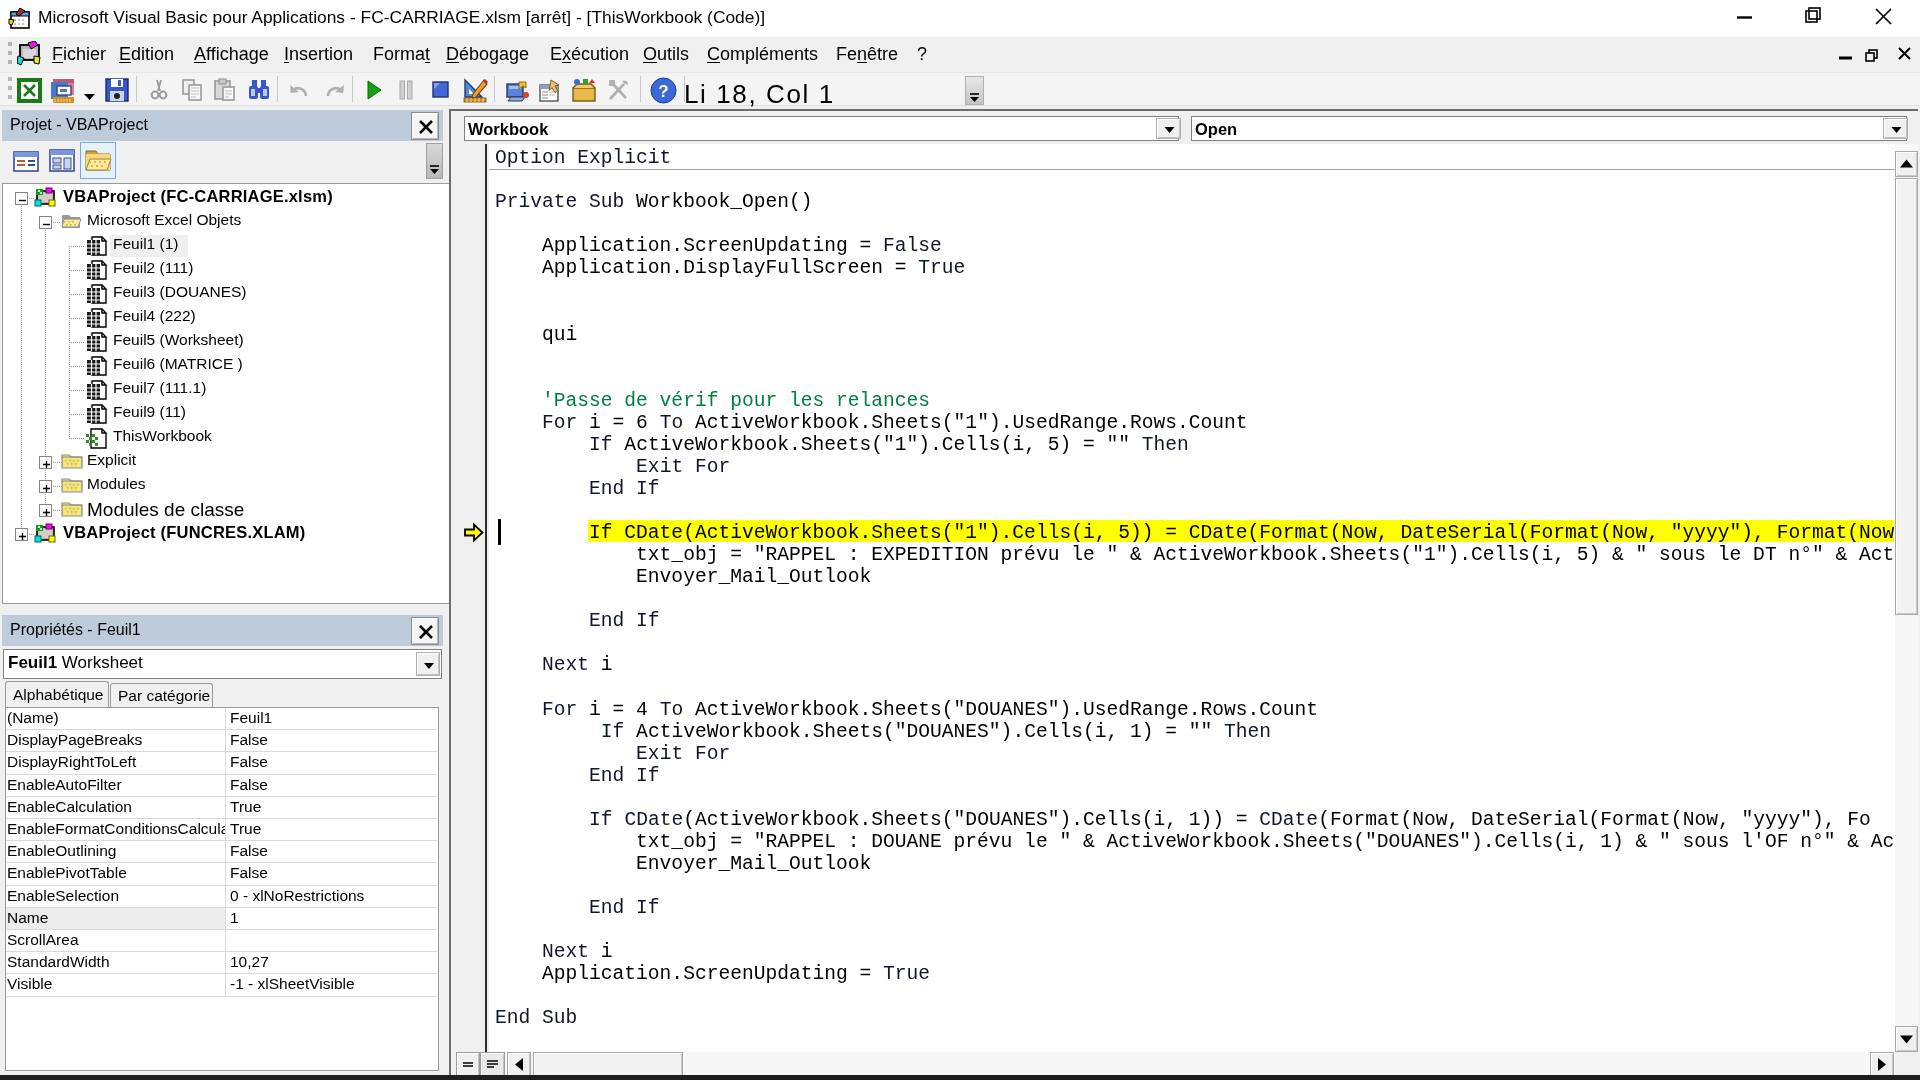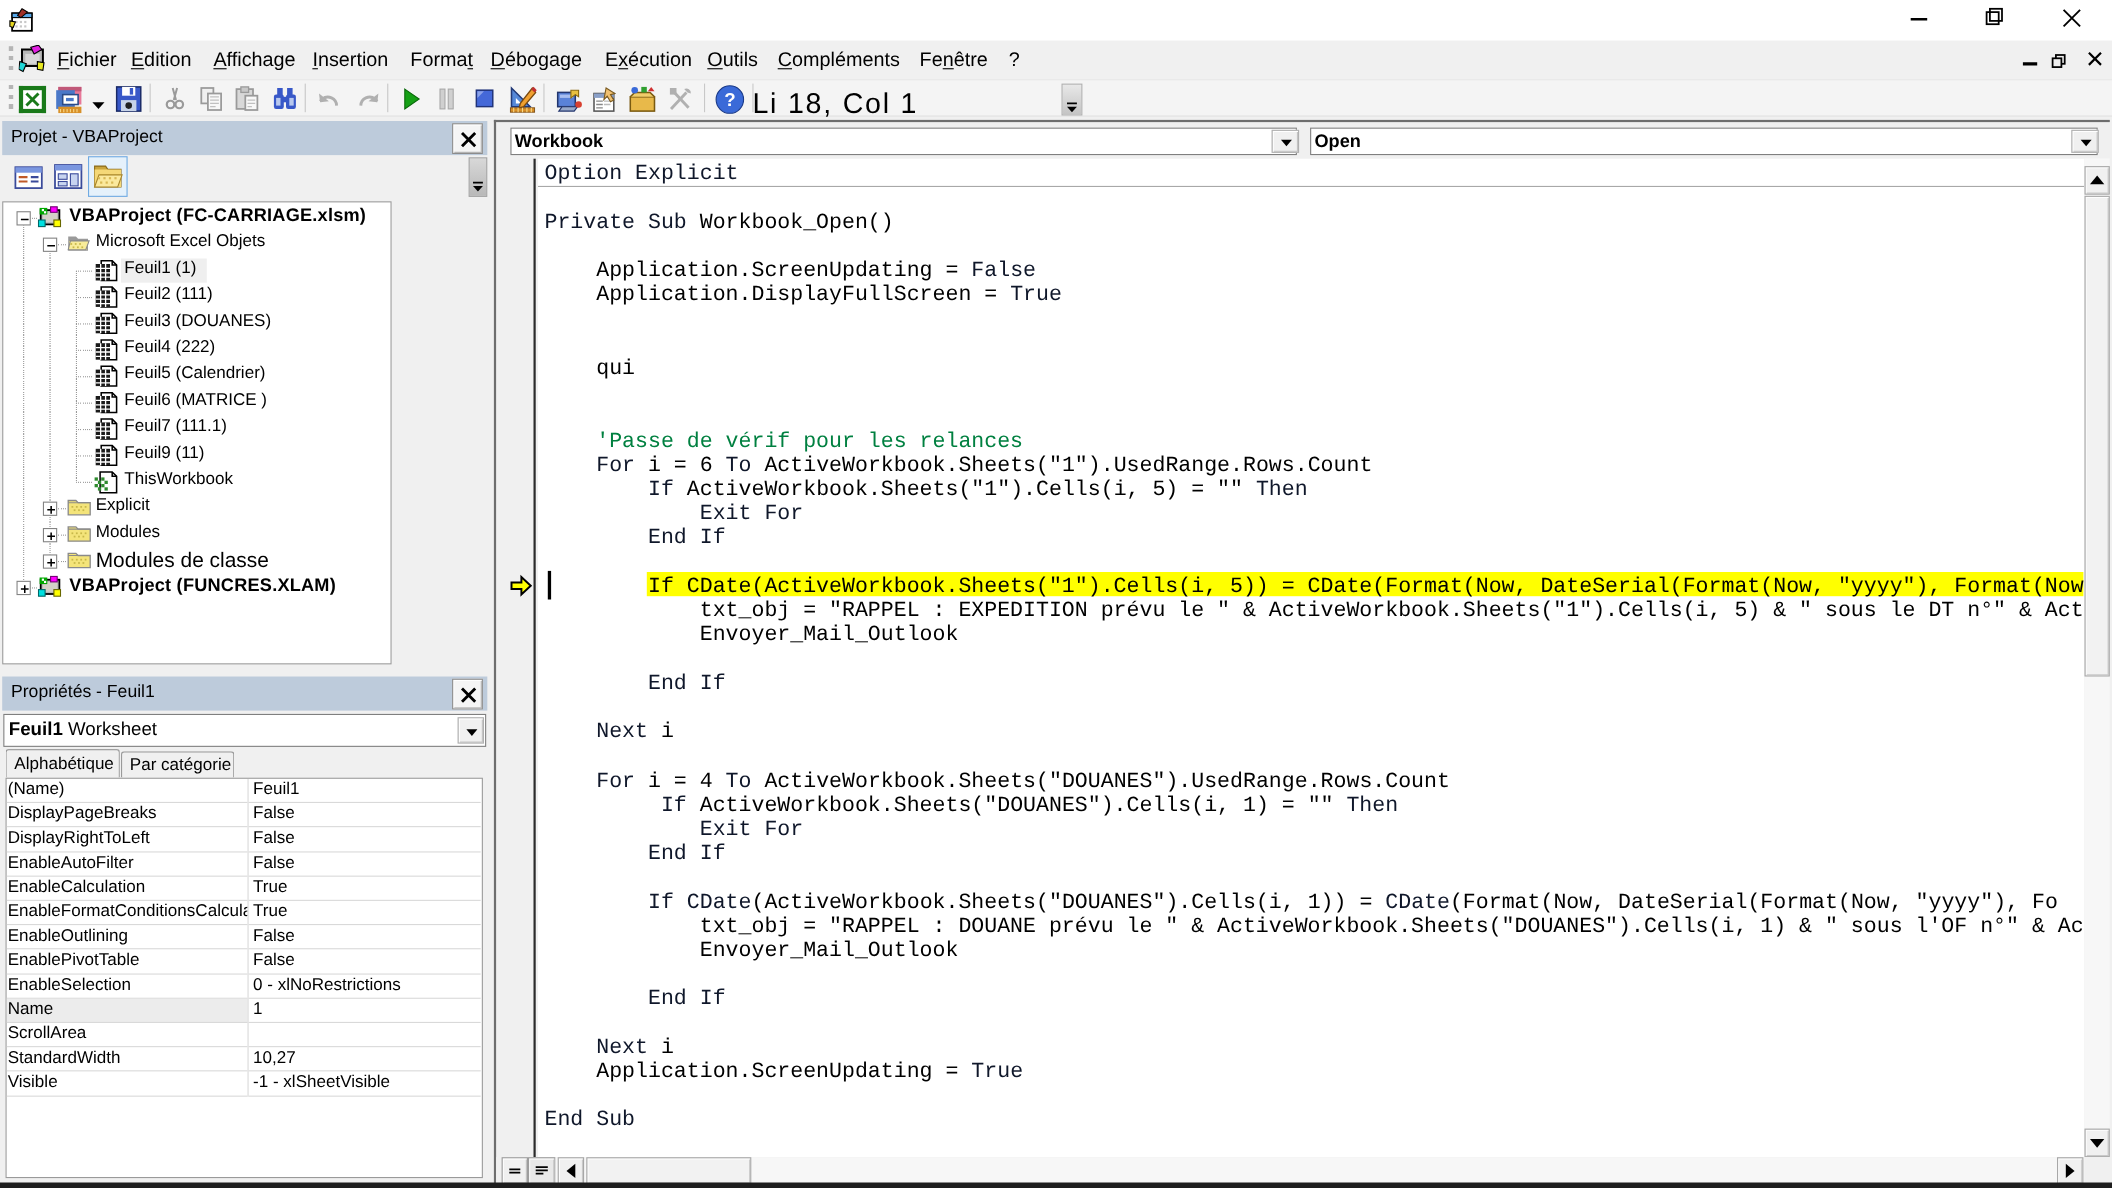--- a/index.html
+++ b/index.html
@@ -71,20 +71,21 @@
           <rect x="6" y="12" width="2" height="2"></rect>
           <rect x="10" y="12" width="2" height="2"></rect>
           <rect x="14" y="12" width="2" height="2"></rect>
           <rect x="6" y="16" width="2" height="2"></rect>
           <rect x="10" y="16" width="2" height="2"></rect>
           <rect x="14" y="16" width="2" height="2"></rect>
         </g>
 <path d="M12 1 l5 3 -6 5 -3 -2 z" fill="#a03028" stroke="#000" stroke-width="1"></path>
 <path d="M1 12 l5 1 -2 5 -3 -1 z" fill="#e8d820" stroke="#000" stroke-width="1"></path>
       </svg></div>
+<div class="abs" id="titletext">Microsoft Visual Basic pour Applications - FC-CARRIAGE.xlsm [arrêt] - [ThisWorkbook (Code)]</div>
 
   <svg class="abs" style="left:1730px; top:0px" width="190" height="37" viewBox="0 0 190 37">
     <line x1="7" y1="17.5" x2="22" y2="17.5" stroke="#000" stroke-width="2.4"></line>
     <rect x="76" y="11" width="11" height="11" fill="none" stroke="#000" stroke-width="1.6"></rect>
     <rect x="79" y="8" width="11" height="11" fill="none" stroke="#000" stroke-width="1.6"></rect>
     <path d="M146 9 L161 24 M161 9 L146 24" stroke="#000" stroke-width="1.7"></path>
   </svg>
 
   <div class="abs grip" style="left:8px; top:42px; height:26px;"></div>
 <div class="abs" style="left:17px; top:41px; width:25px; height:26px;"><svg width="25" height="26" viewBox="0 0 25 26">
@@ -280,21 +281,21 @@
               <rect x="10" y="22" width="2" height="2"></rect>
               <rect x="15" y="22" width="2" height="2"></rect>
               <rect x="20" y="22" width="2" height="2"></rect>
             </g>
           </svg></div>
 <div class="abs" style="left:424px; top:2px; width:17px; height:36px; background:linear-gradient(#d8d8d8,#b8b8b8); border:1px solid #a0a0a0;"><svg width="15" height="34" viewBox="0 0 15 34">
             <path d="M3 22 h9" stroke="#000" stroke-width="1.6"></path>
             <path d="M3 25 h9 l-4.5 5 z" fill="#000"></path>
           </svg></div>
       </div>
-    <div class="abs" id="tree" style="left:0; top:73px; width:354px; height:421px; background:#fff; border:1px solid #9a9a9a; overflow:hidden;">
+    <div class="abs" id="tree" style="left:0; top:73px; width:449px; height:421px; background:#fff; border:1px solid #9a9a9a; overflow:hidden;">
         <div class="abs" style="left:18px; top:14px; width:1px; height:336px; background-image:repeating-linear-gradient(to bottom,#9a9a9a 0 1px, transparent 1px 2px);"></div>
 <div class="abs" style="left:42px; top:38px; width:1px; height:288px; background-image:repeating-linear-gradient(to bottom,#9a9a9a 0 1px, transparent 1px 2px);"></div>
 <div class="abs" style="left:66px; top:62px; width:1px; height:192px; background-image:repeating-linear-gradient(to bottom,#9a9a9a 0 1px, transparent 1px 2px);"></div>
 <div class="abs" style="left:24px; top:14px; width:7px; height:1px; background-image:repeating-linear-gradient(to right,#9a9a9a 0 1px, transparent 1px 2px);"></div>
 <div class="abs" style="left:12px; top:8px; width:13px; height:13px; background:#fff; border:1px solid #848484;"><svg width="13" height="13" viewBox="0 0 13 13">
             <path d="M3 6.5 h7" stroke="#000" stroke-width="1.4"></path>
           </svg></div>
 <div class="abs" style="left:31px; top:3px; width:24px; height:24px;"><svg width="24" height="22" viewBox="0 0 24 22">
 <rect x="3" y="4" width="17" height="13" fill="#b8b8b8" stroke="#000" stroke-width="1.6"></rect>
 <rect x="5" y="6" width="13" height="9" fill="#d4d0c8"></rect>
@@ -355,21 +356,21 @@
 <path d="M2 9 h13 M2 13 h13 M2 17 h13 M6.5 5 v15 M11 5 v15" stroke="#fff" stroke-width="1.2"></path>
 </svg></div>
 <div class="abs" style="left:110px; top:123px; font-size:15.5px;  white-space:pre;">Feuil4 (222)</div>
 <div class="abs" style="left:66px; top:158px; width:16px; height:1px; background-image:repeating-linear-gradient(to right,#9a9a9a 0 1px, transparent 1px 2px);"></div>
 <div class="abs" style="left:82px; top:147px; width:24px; height:24px;"><svg width="24" height="24" viewBox="0 0 24 24">
 <path d="M7 2 h10 l4 4 v14 h-14 z" fill="#fff" stroke="#000" stroke-width="1.4"></path>
 <path d="M17 2 v4 h4" fill="none" stroke="#000" stroke-width="1.4"></path>
 <rect x="2" y="5" width="13" height="15" fill="#1a1a1a"></rect>
 <path d="M2 9 h13 M2 13 h13 M2 17 h13 M6.5 5 v15 M11 5 v15" stroke="#fff" stroke-width="1.2"></path>
 </svg></div>
-<div class="abs" style="left:110px; top:147px; font-size:15.5px;  white-space:pre;">Feuil5 (Calendrier)</div>
+<div class="abs" style="left:110px; top:147px; font-size:15.5px;  white-space:pre;">Feuil5 (Worksheet)</div>
 <div class="abs" style="left:66px; top:182px; width:16px; height:1px; background-image:repeating-linear-gradient(to right,#9a9a9a 0 1px, transparent 1px 2px);"></div>
 <div class="abs" style="left:82px; top:171px; width:24px; height:24px;"><svg width="24" height="24" viewBox="0 0 24 24">
 <path d="M7 2 h10 l4 4 v14 h-14 z" fill="#fff" stroke="#000" stroke-width="1.4"></path>
 <path d="M17 2 v4 h4" fill="none" stroke="#000" stroke-width="1.4"></path>
 <rect x="2" y="5" width="13" height="15" fill="#1a1a1a"></rect>
 <path d="M2 9 h13 M2 13 h13 M2 17 h13 M6.5 5 v15 M11 5 v15" stroke="#fff" stroke-width="1.2"></path>
 </svg></div>
 <div class="abs" style="left:110px; top:171px; font-size:15.5px;  white-space:pre;">Feuil6 (MATRICE )</div>
 <div class="abs" style="left:66px; top:206px; width:16px; height:1px; background-image:repeating-linear-gradient(to right,#9a9a9a 0 1px, transparent 1px 2px);"></div>
 <div class="abs" style="left:82px; top:195px; width:24px; height:24px;"><svg width="24" height="24" viewBox="0 0 24 24">

